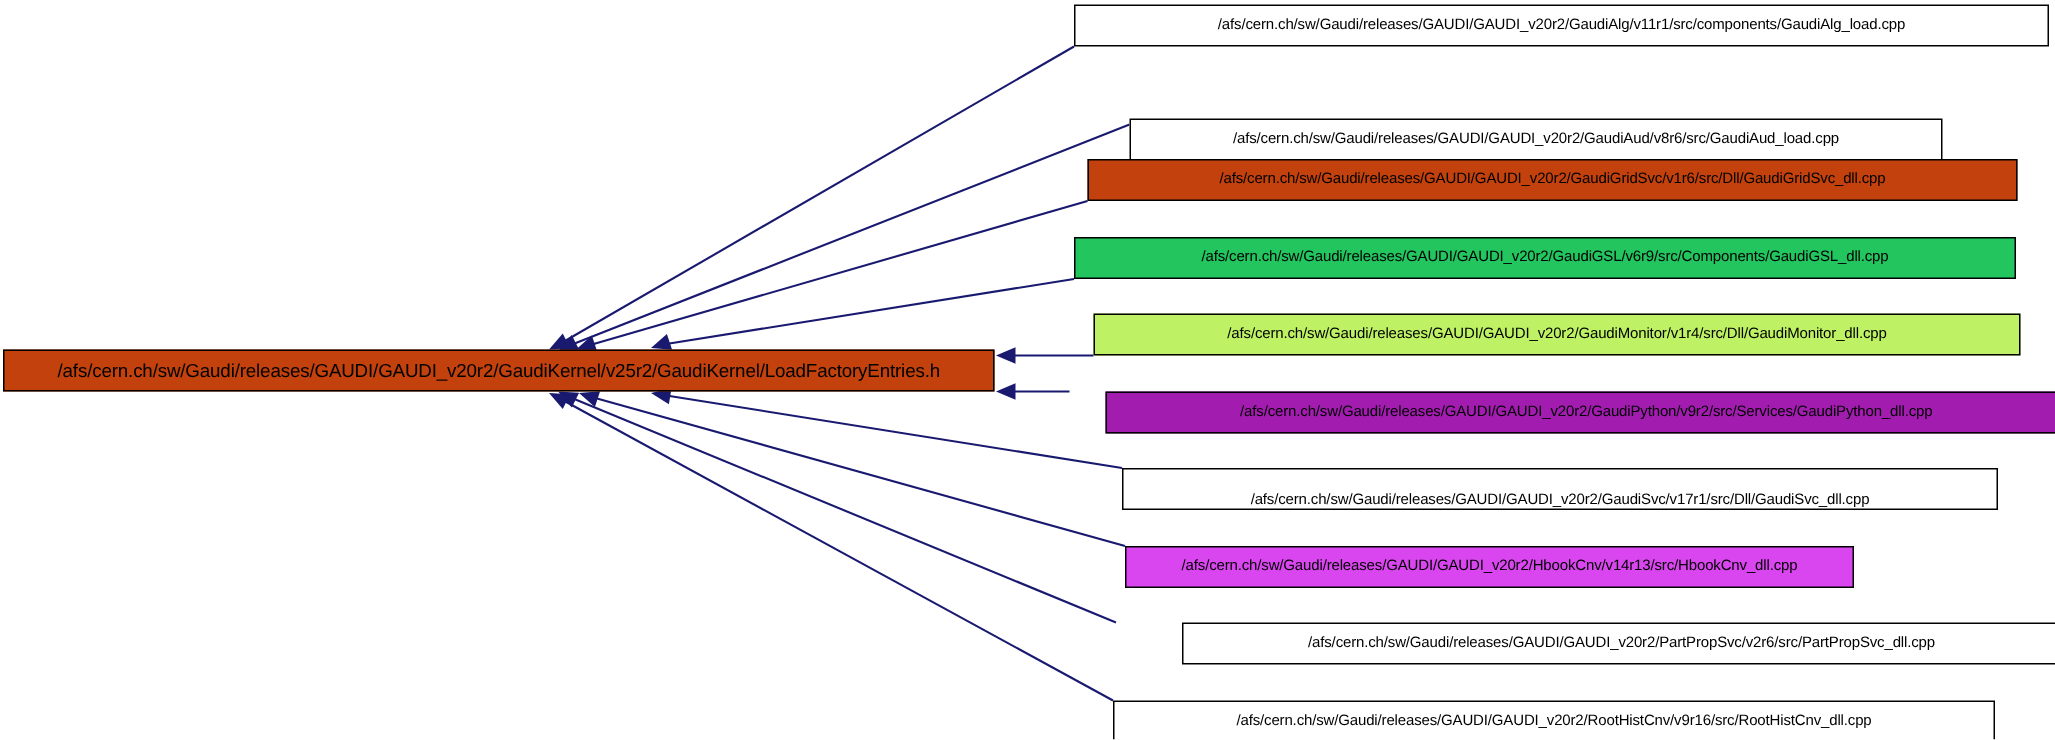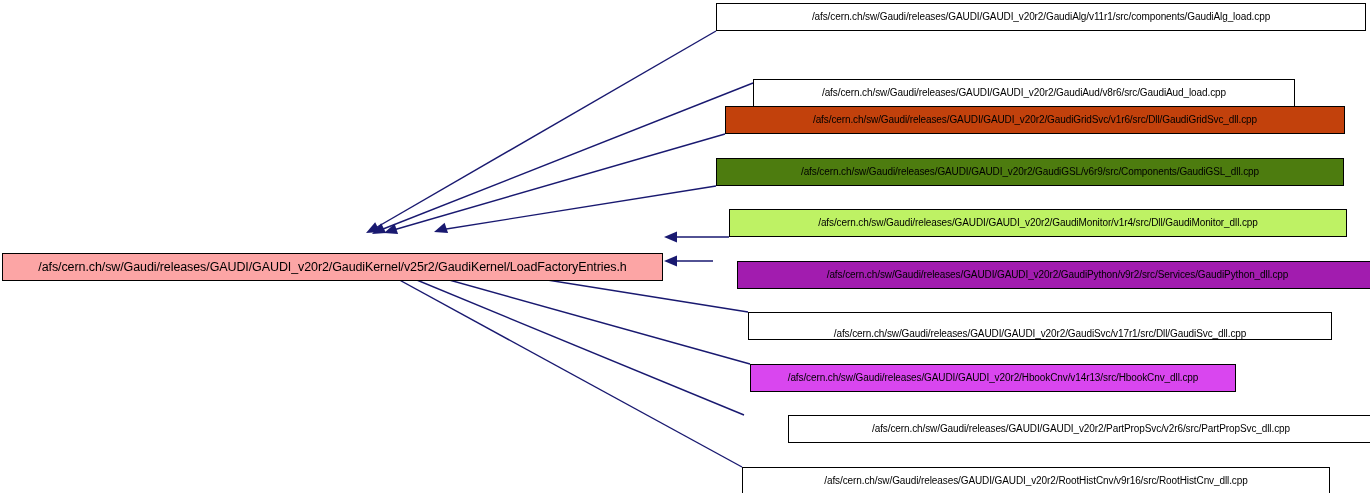--- a/index.html
+++ b/index.html
@@ -75,35 +75,35 @@
         <polygon points="434,232 444.5936301615641,222.67128090250327 448.07213558774924,233.10679718105894" fill="#191970"></polygon>
         <polygon points="664,237 677,231.5 677,242.5" fill="#191970"></polygon>
         <polygon points="664,261 677,255.5 677,266.5" fill="#191970"></polygon>
         <polygon points="434,262 447.72731543999737,258.7120202538929 445.9189265796384,269.56235341604645" fill="#191970"></polygon>
         <polygon points="386,262 400.07213558774924,260.89320281894106 396.5936301615641,271.3287190974967" fill="#191970"></polygon>
         <polygon points="372,261 386.0872282582487,261.8944271909999 381.16787870774914,271.733126291999" fill="#191970"></polygon>
         <polygon points="366,262 380.0872282582487,262.8944271909999 375.16787870774914,272.733126291999" fill="#191970"></polygon>
       </g>
   </svg>
 
-  <div class="node center" id="center-node" style="left: 2px; top: 233px; width: 661px; height: 28px; background: #fca5a5; border-color: rgb(0, 0, 0); margin-top: 20px;">
+  <div class="node center" id="center-node" style="left: 2px; top: 233px; width: 661px; height: 28px; background: #c2410c; border-color: rgb(0, 0, 0);">
     <span class="node-label">/afs/cern.ch/sw/Gaudi/releases/GAUDI/GAUDI_v20r2/GaudiKernel/v25r2/GaudiKernel/LoadFactoryEntries.h</span>
   </div>
 
   <div id="node-container">
       <div class="node" style="left: 716px; top: 3px; width: 650px; height: 28px; background: rgb(255, 255, 255); border-color: rgb(0, 0, 0);">
         <span class="node-label">/afs/cern.ch/sw/Gaudi/releases/GAUDI/GAUDI_v20r2/GaudiAlg/v11r1/src/components/GaudiAlg_load.cpp</span>
       </div>
       <div class="node" style="left: 753px; top: 55px; width: 542px; height: 28px; background: rgb(255, 255, 255); border-color: rgb(0, 0, 0); margin-top: 24px;">
         <span class="node-label">/afs/cern.ch/sw/Gaudi/releases/GAUDI/GAUDI_v20r2/GaudiAud/v8r6/src/GaudiAud_load.cpp</span>
       </div>
       <div class="node" style="left: 725px; top: 106px; width: 620px; height: 28px; background: #c2410c; border-color: rgb(0, 0, 0);">
         <span class="node-label">/afs/cern.ch/sw/Gaudi/releases/GAUDI/GAUDI_v20r2/GaudiGridSvc/v1r6/src/Dll/GaudiGridSvc_dll.cpp</span>
       </div>
-      <div class="node" style="left: 716px; top: 158px; width: 628px; height: 28px; background: #4d7c0f; border-color: rgb(0, 0, 0);">
+      <div class="node" style="left: 716px; top: 158px; width: 628px; height: 28px; background: #22c55e; border-color: rgb(0, 0, 0);">
         <span class="node-label">/afs/cern.ch/sw/Gaudi/releases/GAUDI/GAUDI_v20r2/GaudiGSL/v6r9/src/Components/GaudiGSL_dll.cpp</span>
       </div>
       <div class="node" style="left: 729px; top: 209px; width: 618px; height: 28px; background: #bef264; border-color: rgb(0, 0, 0);">
         <span class="node-label">/afs/cern.ch/sw/Gaudi/releases/GAUDI/GAUDI_v20r2/GaudiMonitor/v1r4/src/Dll/GaudiMonitor_dll.cpp</span>
       </div>
       <div class="node" style="left: 713px; top: 261px; width: 641px; height: 28px; background: #a21caf; border-color: rgb(0, 0, 0); margin-left: 24px;">
         <span class="node-label">/afs/cern.ch/sw/Gaudi/releases/GAUDI/GAUDI_v20r2/GaudiPython/v9r2/src/Services/GaudiPython_dll.cpp</span>
       </div>
       <div class="node" style="left: 748px; top: 312px; width: 584px; height: 28px; background: rgb(255, 255, 255); border-color: rgb(0, 0, 0); align-items: flex-end;">
         <span class="node-label">/afs/cern.ch/sw/Gaudi/releases/GAUDI/GAUDI_v20r2/GaudiSvc/v17r1/src/Dll/GaudiSvc_dll.cpp</span>

